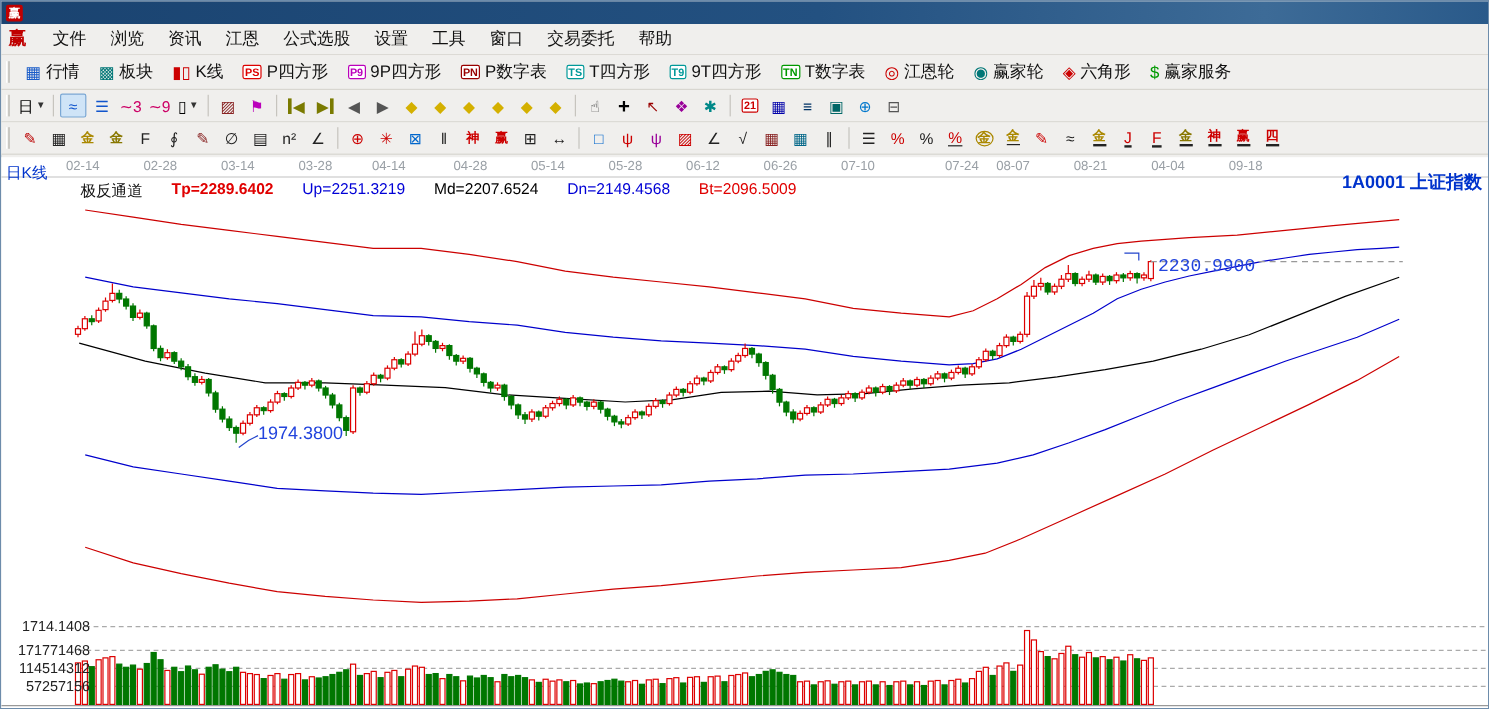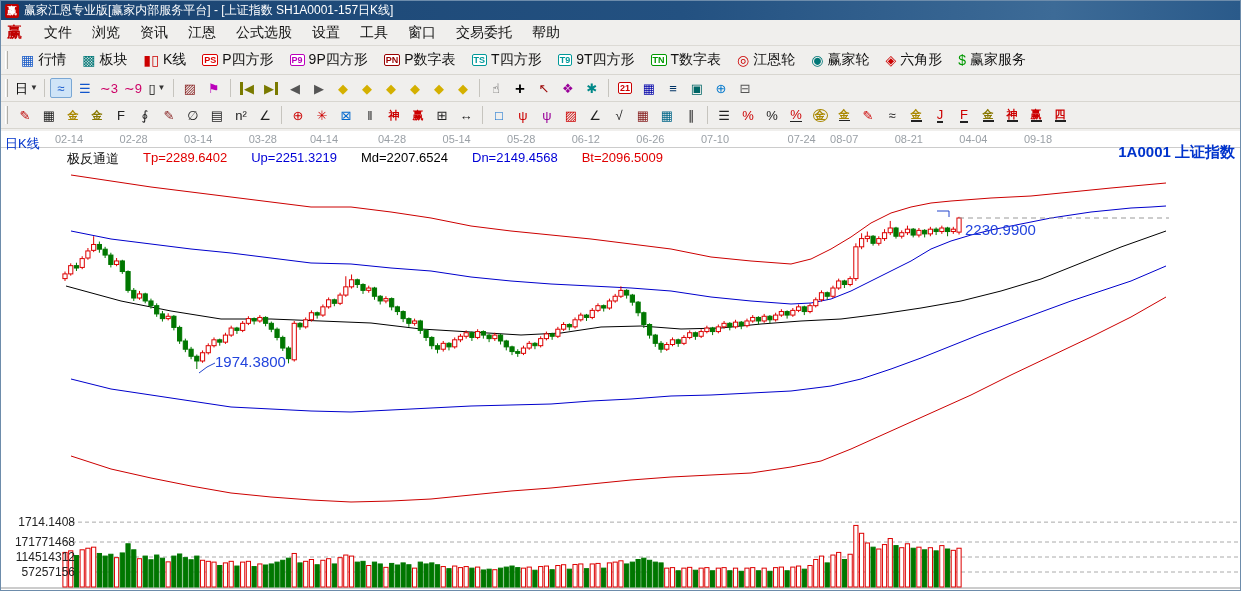--- a/index.html
+++ b/index.html
@@ -45,21 +45,20 @@
   .ind-name{color:#111;}
   .pricelabel{position:absolute;font-size:15px;color:#2244dd;white-space:nowrap;}
   .axislabel{position:absolute;left:12px;width:62px;text-align:right;font-size:12px;color:#222;line-height:12px;}
 </style>
 </head>
 <body>
 
 <div class="window">
   <div class="titlebar">
     <span class="logo">赢</span>
-    <span>赢家江恩专业版[赢家内部服务平台] - [上证指数  SH1A0001-157日K线]</span>
   </div>
 
   <div class="menubar" id="menubar">
     <span class="logo">赢</span>
   <span class="menu-item">文件</span>
       <span class="menu-item">浏览</span>
       <span class="menu-item">资讯</span>
       <span class="menu-item">江恩</span>
       <span class="menu-item">公式选股</span>
       <span class="menu-item">设置</span>
@@ -373,21 +372,21 @@
         <span class="date-tick" style="left: 778.6px; padding-left: 44px;">07-24</span>
         <span class="date-tick" style="left: 843.2px;">08-07</span>
         <span class="date-tick" style="left: 907.8px;">08-21</span>
         <span class="date-tick" style="left: 972.4px;">04-04</span>
         <span class="date-tick" style="left: 1037px;">09-18</span>
       </div>
     <div class="kperiod">日K线</div>
     <div class="symbol">1A0001  上证指数</div>
     <div class="indicator" id="indicator-row">
       <span class="ind-name">极反通道</span>
-    <span style="color: rgb(224, 0, 0);">Tp=2289.6402</span>
+    <span style="color: rgb(224, 0, 0); font-weight: bold;">Tp=2289.6402</span>
         <span style="color: rgb(0, 0, 214);">Up=2251.3219</span>
         <span style="color: rgb(0, 0, 0);">Md=2207.6524</span>
         <span style="color: rgb(0, 0, 214);">Dn=2149.4568</span>
         <span style="color: rgb(224, 0, 0);">Bt=2096.5009</span>
       </div>
     <svg id="ksvg" width="1241" height="461" viewBox="0 0 1241 461">
         <line x1="70" y1="391.136283394139" x2="1239" y2="391.136283394139" stroke="#aaaaaa" stroke-dasharray="4 3" stroke-width="1"></line>
         <line x1="64" y1="411.00000314371164" x2="1239" y2="411.00000314371164" stroke="#aaaaaa" stroke-dasharray="4 3" stroke-width="1"></line>
         <line x1="64" y1="426.00000209580776" x2="1239" y2="426.00000209580776" stroke="#aaaaaa" stroke-dasharray="4 3" stroke-width="1"></line>
         <line x1="64" y1="441.0000010479039" x2="1239" y2="441.0000010479039" stroke="#aaaaaa" stroke-dasharray="4 3" stroke-width="1"></line>
@@ -865,21 +864,21 @@
         <line x1="952.305" y1="95.82076026832988" x2="952.305" y2="102.88207602683288" stroke="#dd0000" stroke-width="1"></line>
         <rect x="950.2049999999999" y="98.17453218783086" width="4.2" height="2.353771919501014" fill="#ffffff" stroke="#dd0000" stroke-width="1"></rect>
         <rect x="950.2049999999999" y="419.3233642744418" width="4.2" height="36.676635725558164" fill="#ffffff" stroke="#dd0000" stroke-width="1"></rect>
         <line x1="958.036" y1="85.81722961045062" x2="958.036" y2="103.47051900670812" stroke="#dd0000" stroke-width="1"></line>
         <rect x="955.9359999999999" y="87" width="4.2" height="14.116747087207116" fill="#ffffff" stroke="#dd0000" stroke-width="1"></rect>
         <rect x="955.9359999999999" y="417.2275565186957" width="4.2" height="38.77244348130435" fill="#ffffff" stroke="#dd0000" stroke-width="1"></rect>
         <line x1="958" y1="87" x2="1168" y2="87" stroke="#999999" stroke-dasharray="5 4" stroke-width="1"></line>
         <polyline points="936,80 948,80 948,86" fill="none" stroke="#2244cc" stroke-width="1"></polyline>
         <polyline points="198,242 206,236 214,232" fill="none" stroke="#2244cc" stroke-width="1"></polyline>
       </svg>
-    <div class="pricelabel" style="left:964px;top:90px;">2230.9900</div>
+    <div class="pricelabel" style="left:964px;top:83px;font-family:Liberation Mono, monospace;">2230.9900</div>
     <div class="pricelabel" style="left:214px;top:222px;">1974.3800</div>
     <div class="axislabel" style="top:385px;">1714.1408</div>
     <div id="volaxis">
         <div class="axislabel" style="top: 405px;">171771468</div>
         <div class="axislabel" style="top: 420px;">114514312</div>
         <div class="axislabel" style="top: 435px;">57257156</div>
       </div>
   </div>
 </div>
 

